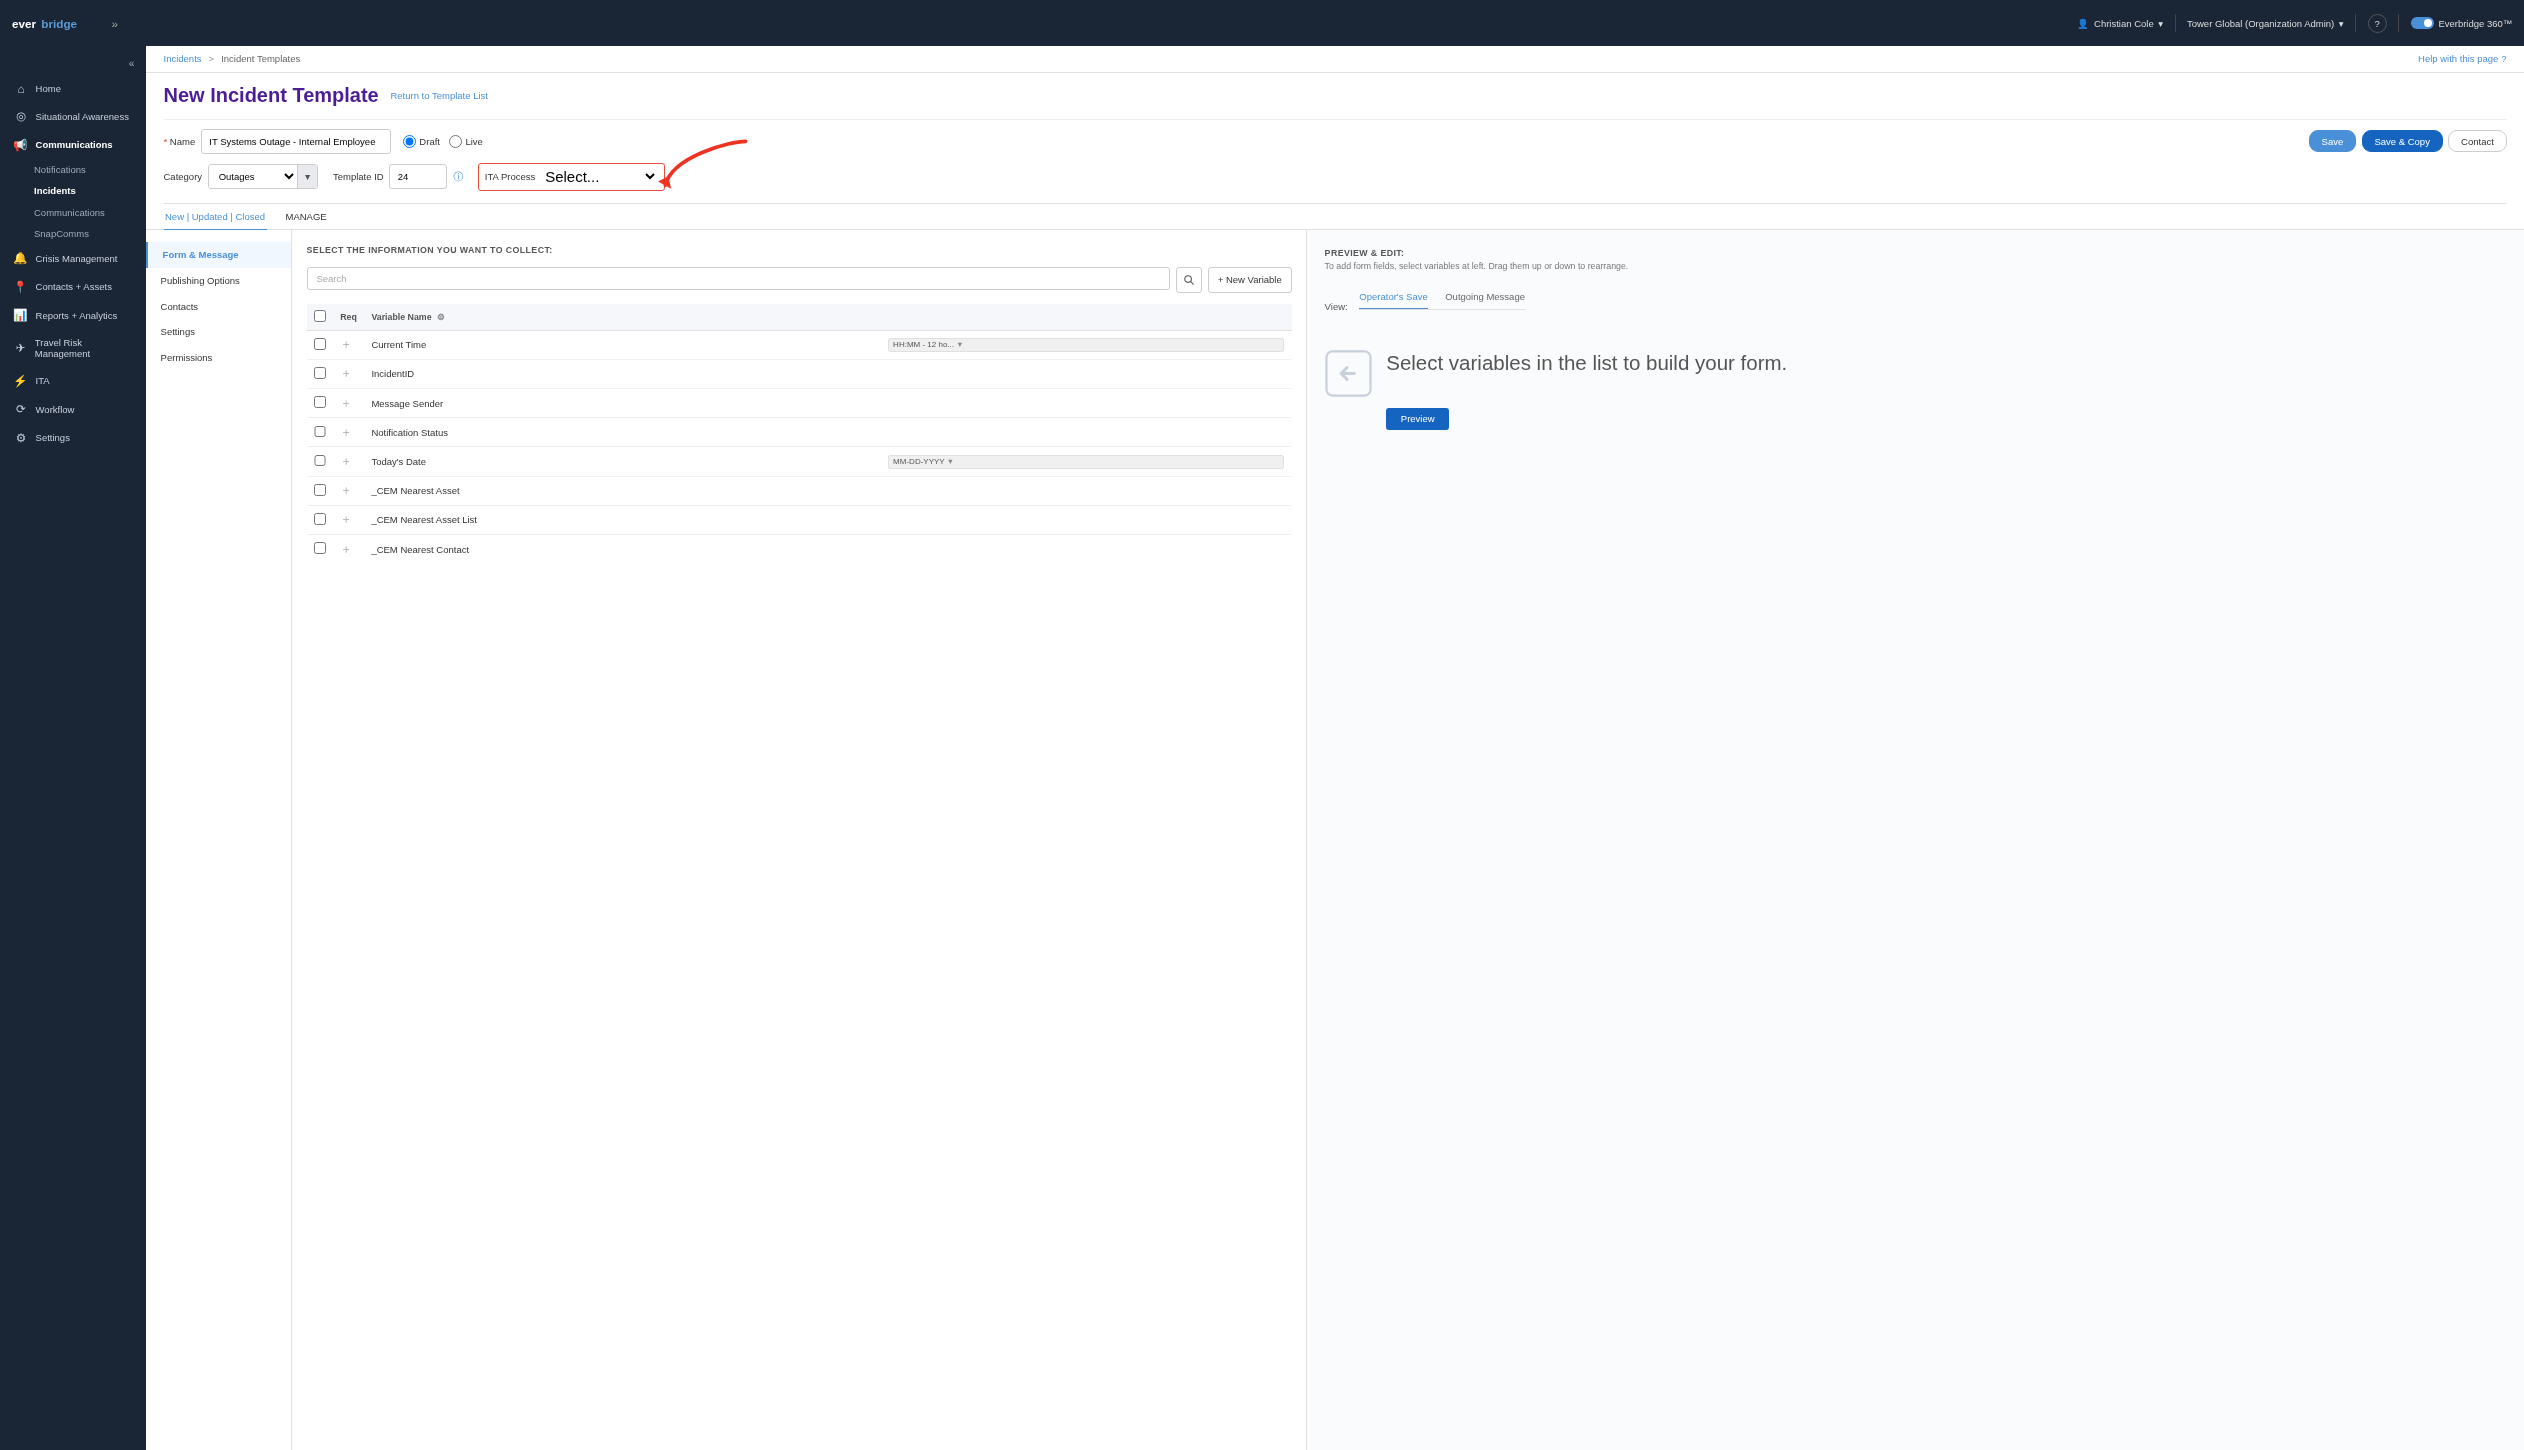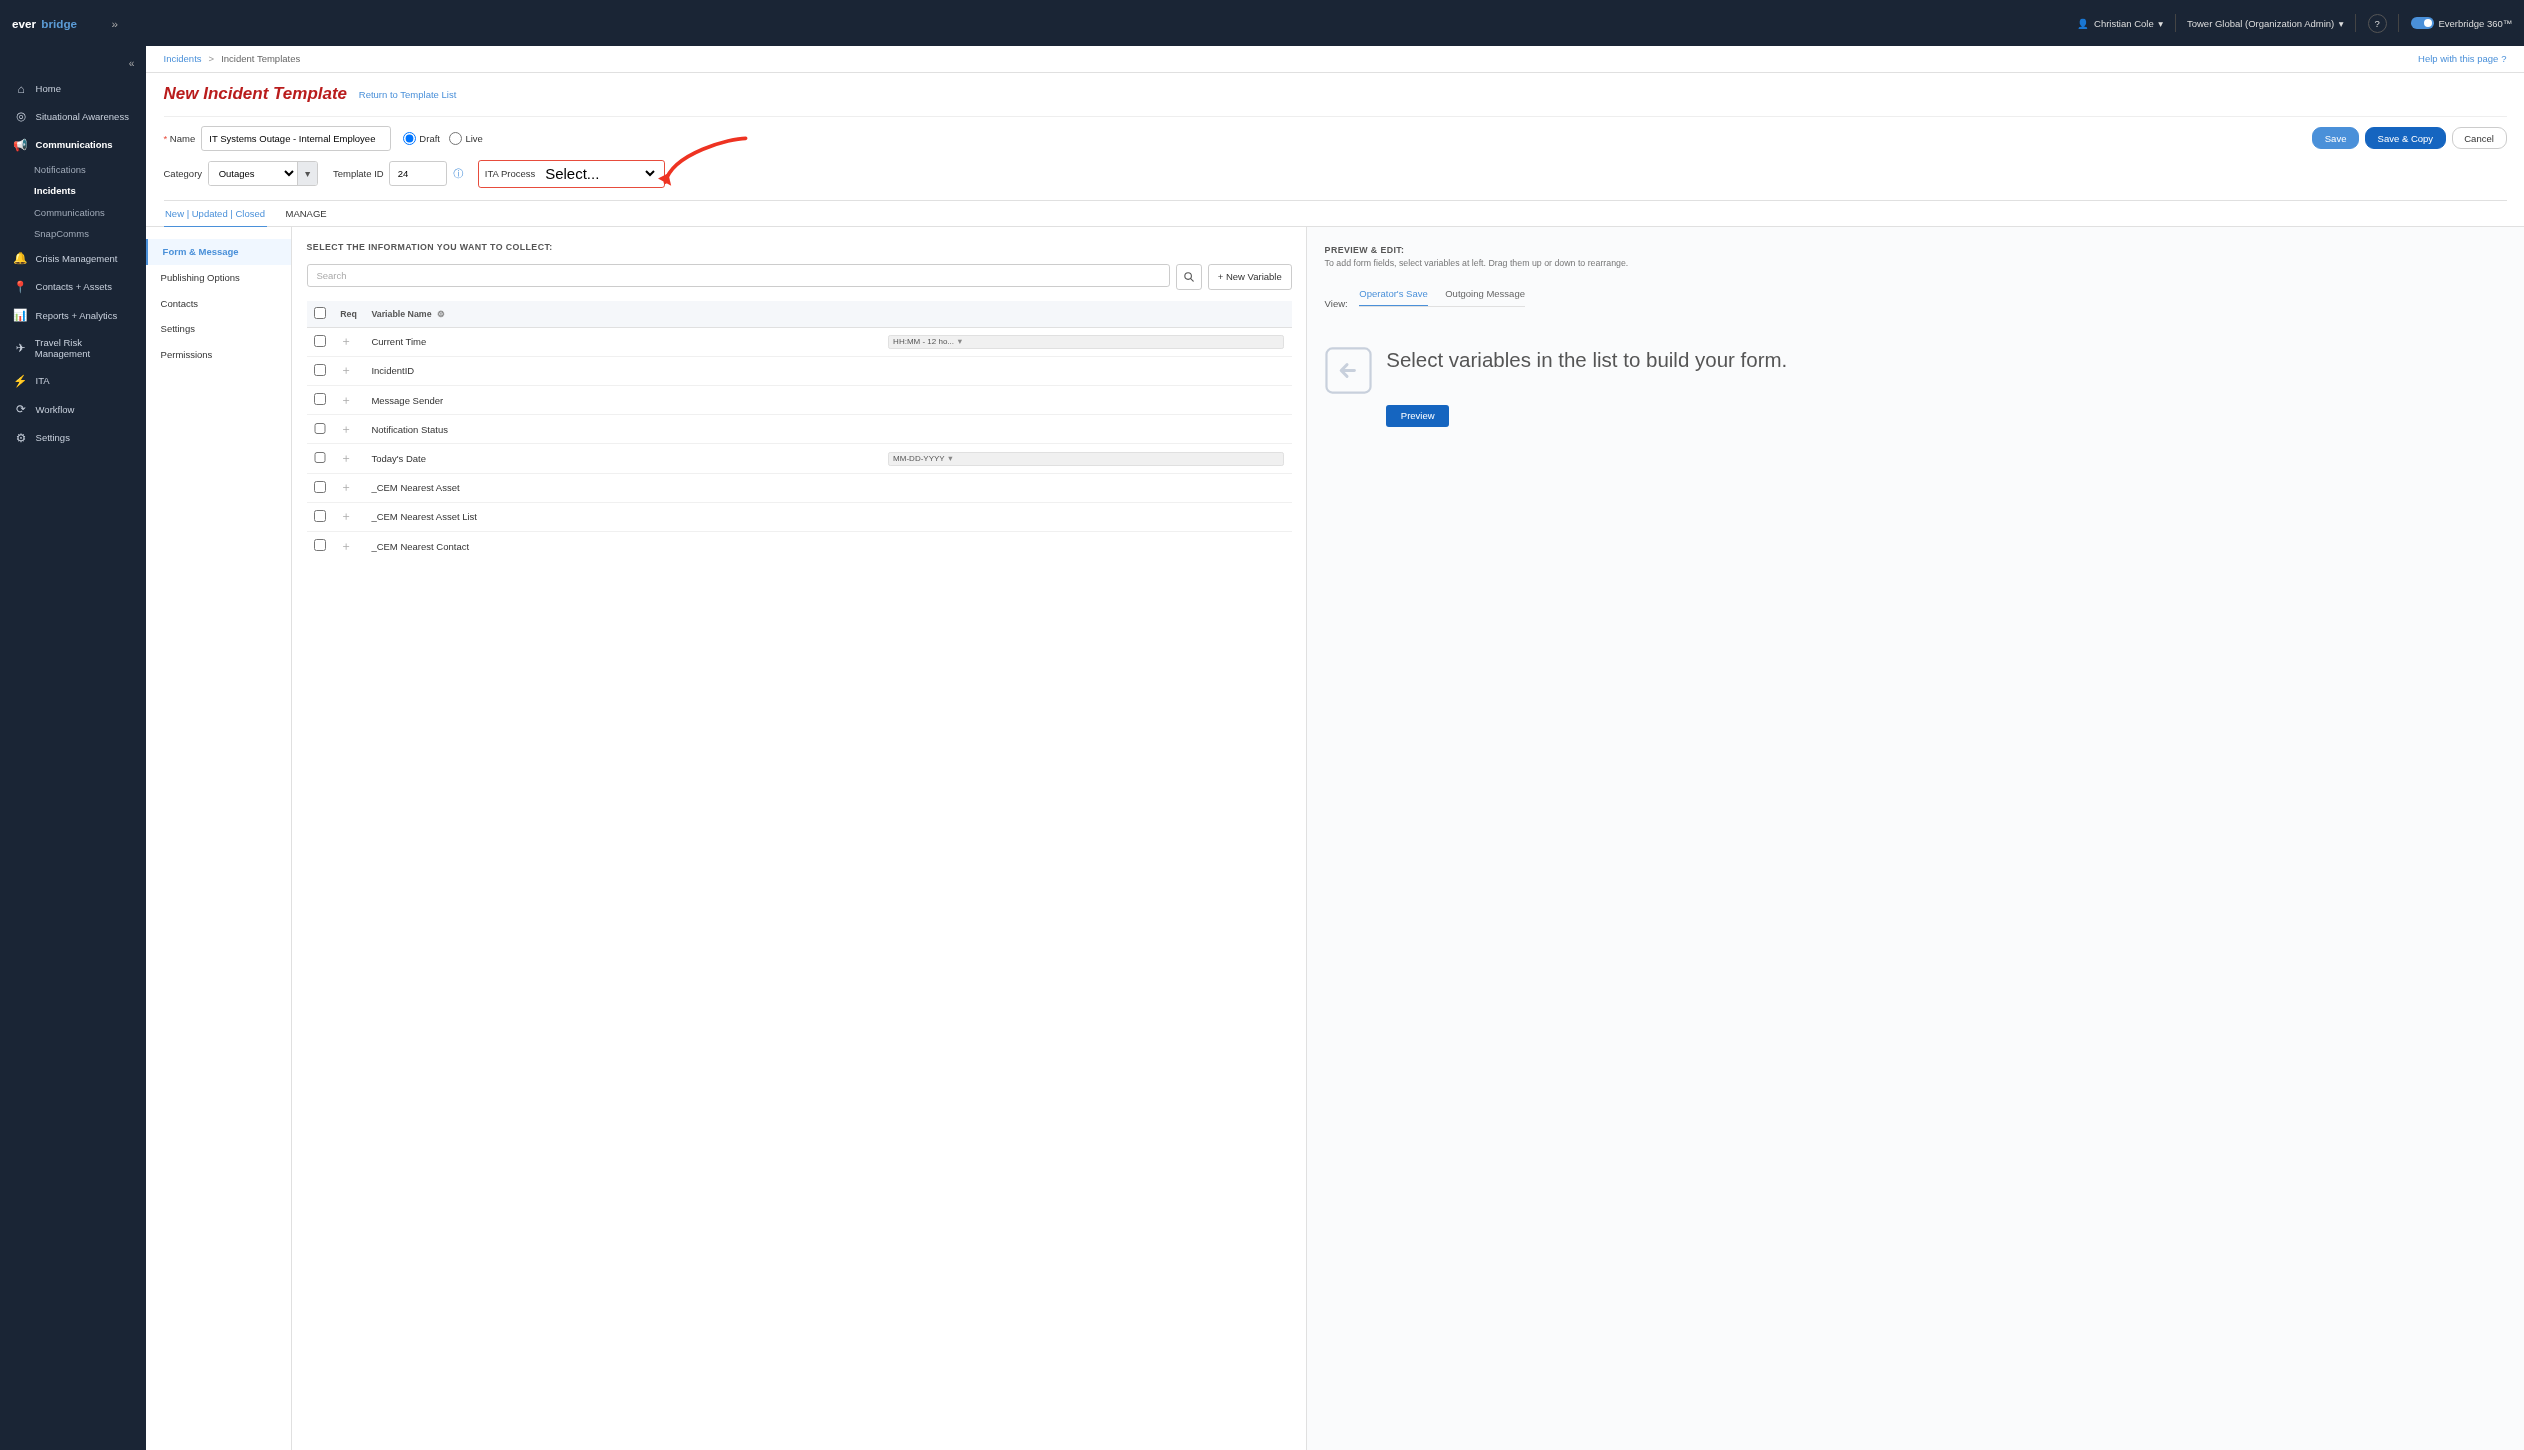--- a/index.html
+++ b/index.html
@@ -93,21 +93,21 @@
     .breadcrumb-sep { color: #999; margin: 0 4.4px; }
     .help-link { color: #4a90d9; font-size: 9.5px; cursor: pointer; display: flex; align-items: center; gap: 2.9px; }
 
     
     .page-header {
       background: #fff;
       padding: 11.7px 17.5px 0 17.5px;
       border-bottom: 0.7px solid #e0e0e0;
     }
     .page-title-row { display: flex; align-items: center; gap: 11.7px; margin-bottom: 11.7px; }
-    .page-title { font-size: 17px; font-weight: 600; color: #b91c1c; font-style: italic; }
+    .page-title { font-size: 20px; font-weight: 600; color: #4c1d95; }
     .return-link { color: #4a90d9; font-size: 9.5px; cursor: pointer; text-decoration: none; }
     .form-field { display: flex; align-items: center; gap: 5.8px; }
     .form-label { font-size: 9.5px; color: #333; font-weight: 500; }
     .form-label.required::before { content: '* '; color: #e74c3c; }
     .form-input {
       border: 0.7px solid #ccc;
       border-radius: 2.9px;
       padding: 4.4px 7.3px;
       font-size: 9.5px;
       height: 25px;
@@ -465,21 +465,21 @@
             </label>
             <label class="radio-option">
               <input type="radio" name="status" style="">
               <span>Live</span>
             </label>
           </div>
 
           <div class="action-buttons">
             <button class="btn btn-primary">Save</button>
             <button class="btn btn-secondary">Save &amp; Copy</button>
-            <button class="btn btn-outline">Cancel</button>
+            <button class="btn btn-outline">Contact</button>
           </div>
         </div>
 
         <div style="display: flex; align-items: center; gap: 14.6px; margin-top: 8.8px; flex-wrap: wrap;">
 
           <div class="form-field">
             <label class="form-label">Category</label>
             <div class="select-with-btn">
               <select>
                 <option>Outages</option>

